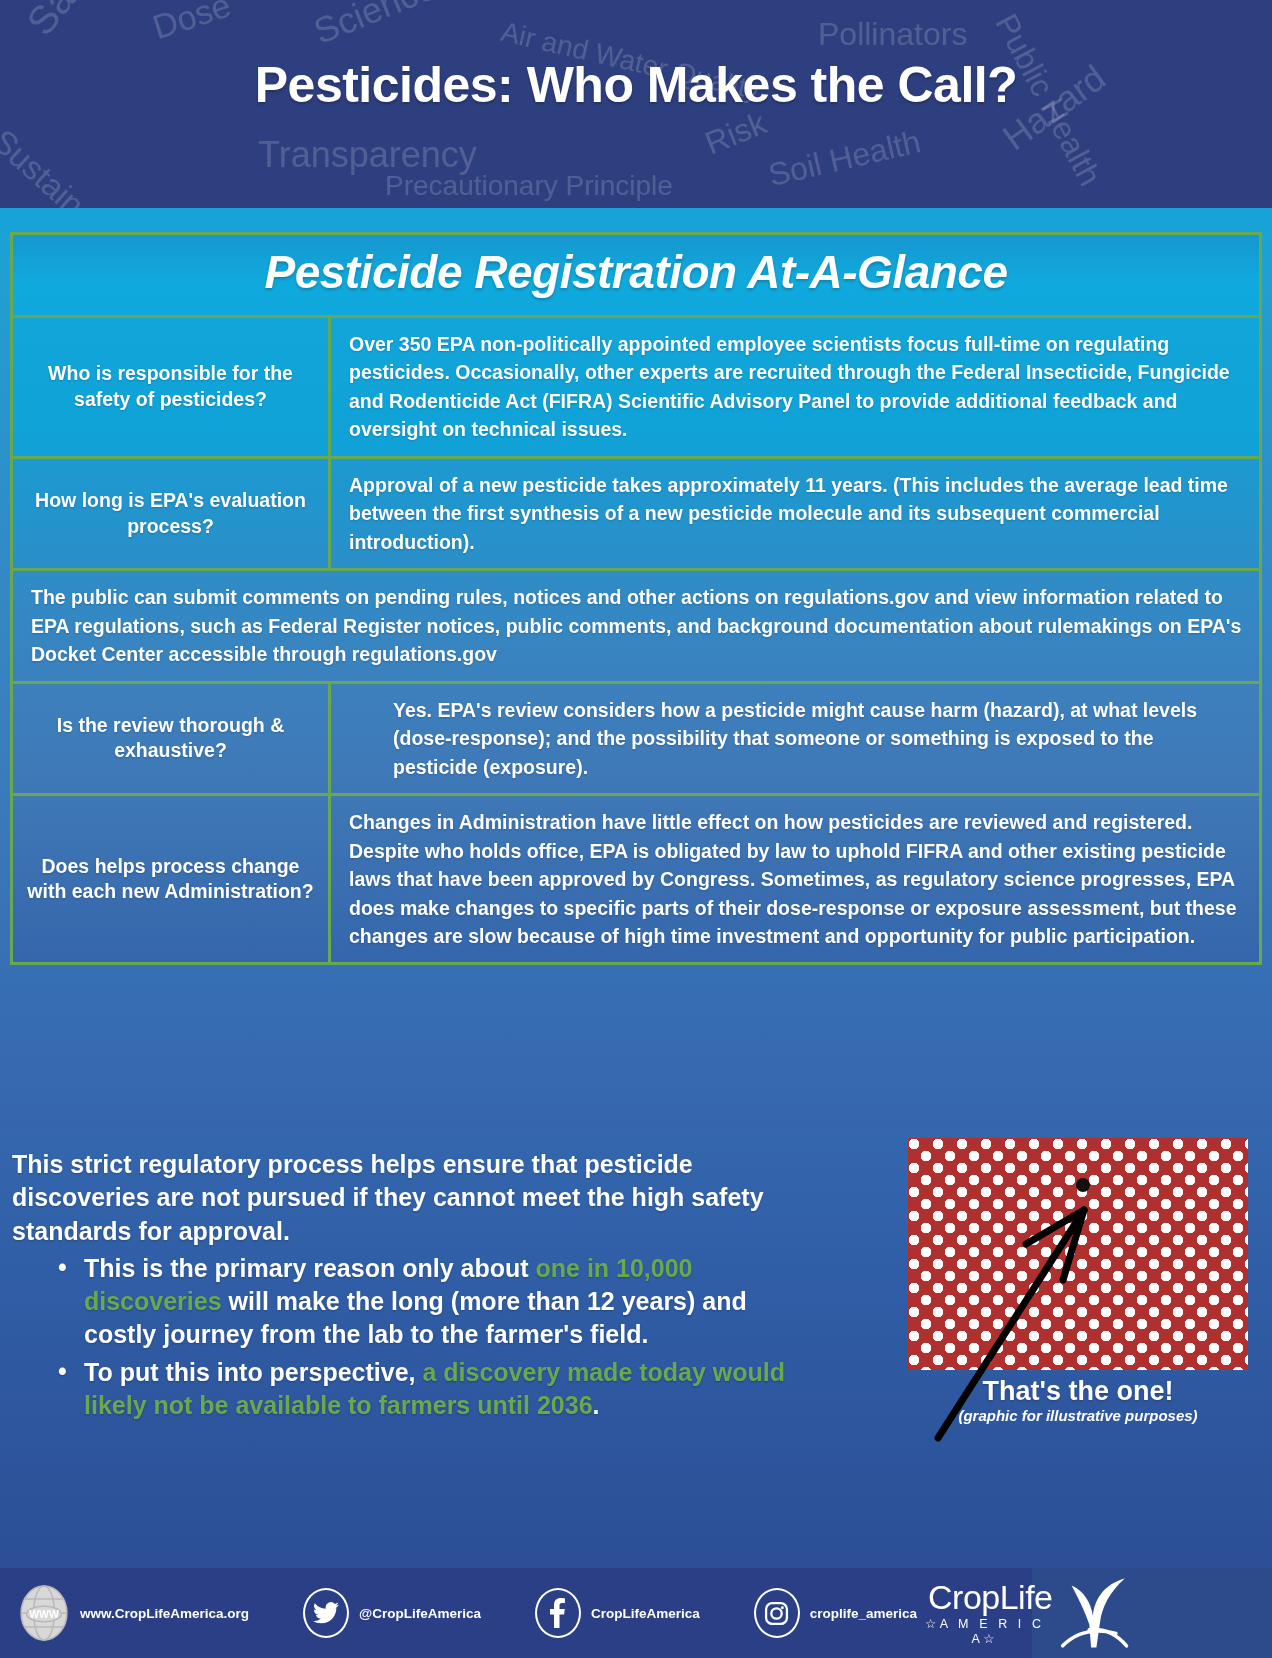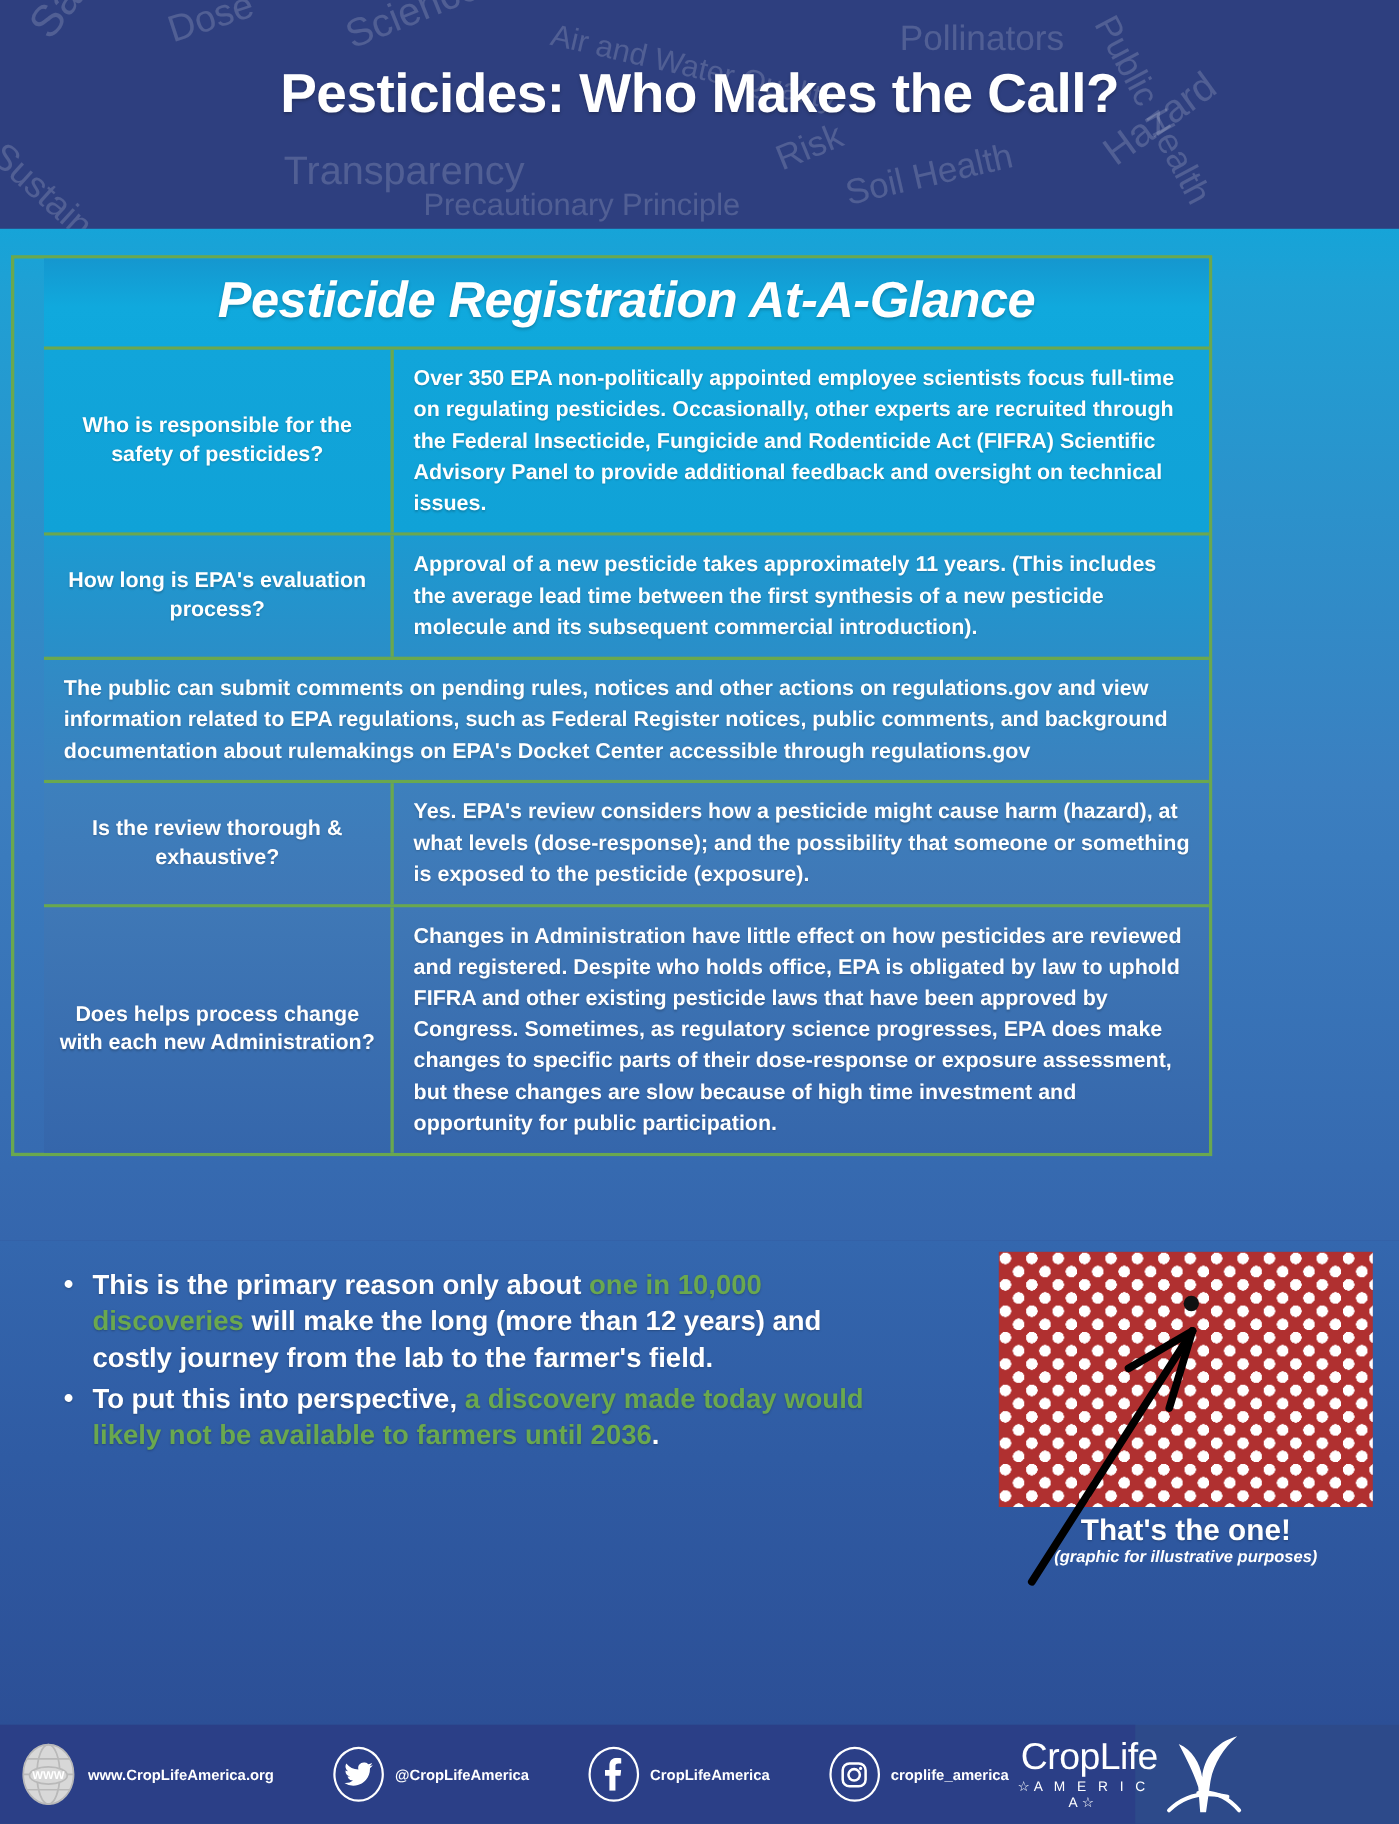--- a/index.html
+++ b/index.html
@@ -52,22 +52,21 @@
     position: absolute;
     top: 208px;
     left: 0;
     width: 1272px;
     height: 920px;
     background: linear-gradient(180deg, #16a4d8 0%, #1fa0d4 6%, #3b7fc0 55%, #3566ad 100%);
     padding: 24px 10px 10px 10px;
   }
   .glance-table {
     border: 3px solid #6aa84f;
-    width: 1092px;
-    padding-left: 27px;
+    width: 1252px;
   }
   .glance-header {
     border-bottom: 3px solid #6aa84f;
     background: linear-gradient(180deg, #1597cf 0%, #10a9dd 55%, #0fa8dc 100%);
     text-align: center;
     padding: 10px 0 16px 0;
   }
   .glance-header-text {
     font-size: 46px;
     font-style: italic;
@@ -107,21 +106,21 @@
   .qa-a-text {
     font-size: 19.5px;
     font-weight: bold;
     color: #ffffff;
     line-height: 1.46;
     text-shadow: 0 1px 2px rgba(0,0,0,0.2);
   }
   .r0 { background: linear-gradient(180deg,#11a5da 0%, #10a2d7 100%); }
   .r1 { background: linear-gradient(180deg,#1c9ad1 0%, #2a8ec8 100%); }
   .r2 { background: linear-gradient(180deg,#2f8cc6 0%, #3b81be 100%); }
-  .r3 { background: linear-gradient(180deg,#3d80bd 0%, #3f77b6 100%); }
+  .r3 { background: linear-gradient(180deg,#3d80bd 0%, #3f77b6 100%); gap: 44px; }
   .r4 { background: linear-gradient(180deg,#3f78b6 0%, #3566ab 100%); }
 
   
   .bottom {
     position: absolute;
     top: 1128px;
     left: 0;
     width: 1272px;
     height: 440px;
     background: linear-gradient(180deg, #3467ae 0%, #2f5ba3 45%, #2c4f96 100%);
@@ -346,20 +345,21 @@
         <div class="qa-a-text">Changes in Administration have little effect on how pesticides are reviewed and registered. Despite who holds office, EPA is obligated by law to uphold FIFRA and other existing pesticide laws that have been approved by Congress. Sometimes, as regulatory science progresses, EPA does make changes to specific parts of their dose-response or exposure assessment, but these changes are slow because of high time investment and opportunity for public participation.</div>
       </div>
     </div>
 
   </div>
 </div>
 
 <div class="bottom">
 
   <div class="bottom-left">
+    <div class="lead">This strict regulatory process helps ensure that pesticide discoveries are not pursued if they cannot meet the high safety standards for approval.</div>
     <ul class="bullets">
       <li><span>This is the primary reason only about </span><span class="grn">one in 10,000 discoveries</span><span> will make the long (more than 12 years) and costly journey from the lab to the farmer's field.</span></li>
       <li><span>To put this into perspective, </span><span class="grn">a discovery made today would likely not be available to farmers until 2036</span><span>.</span></li>
     </ul>
   </div>
 
   <div class="graphic-wrap">
     <div class="dotbox">
       <div class="blackdot"></div>
     </div>

